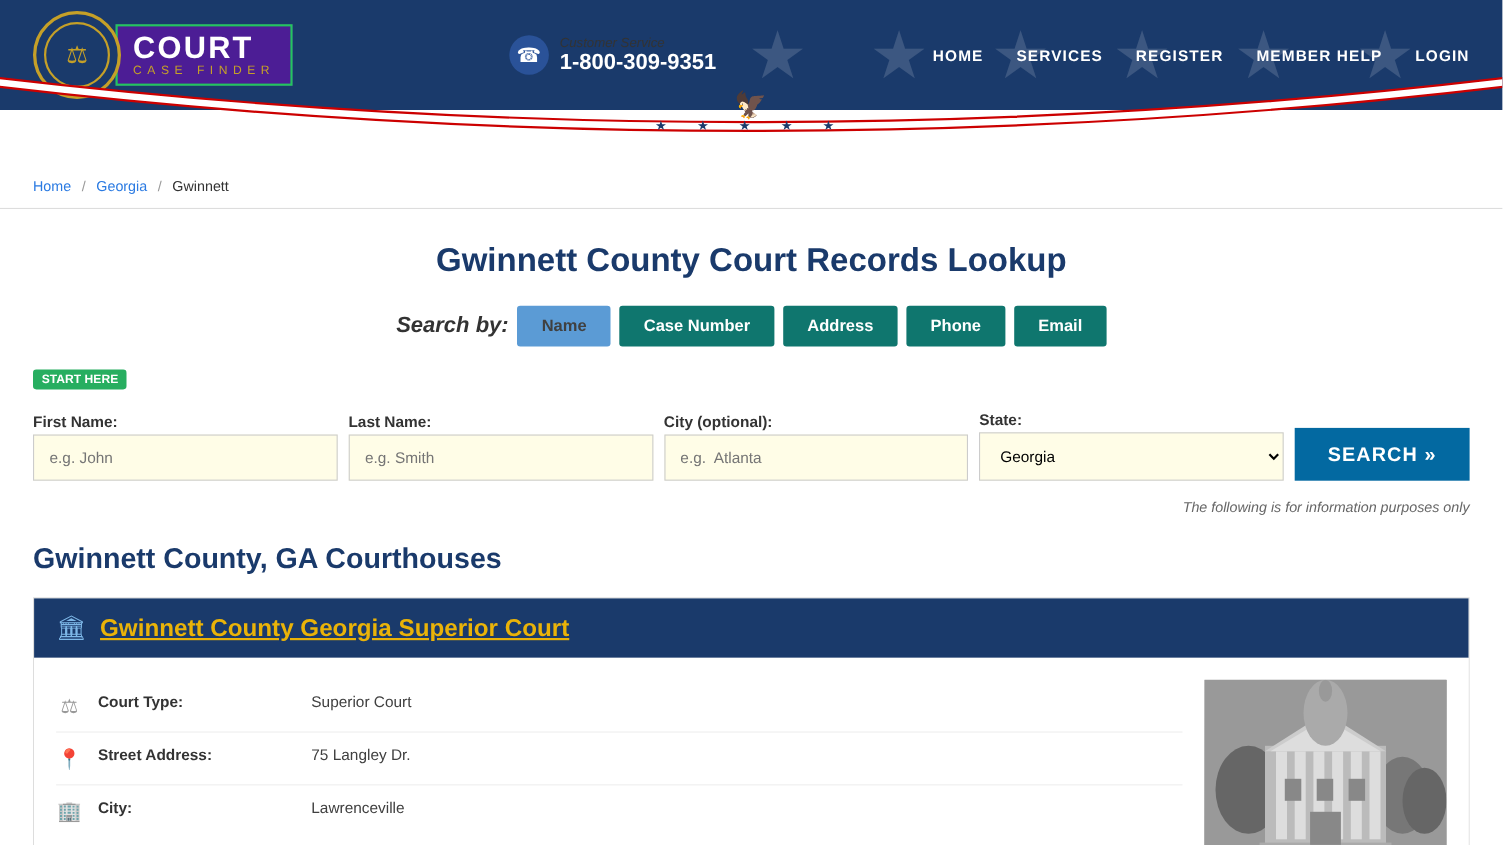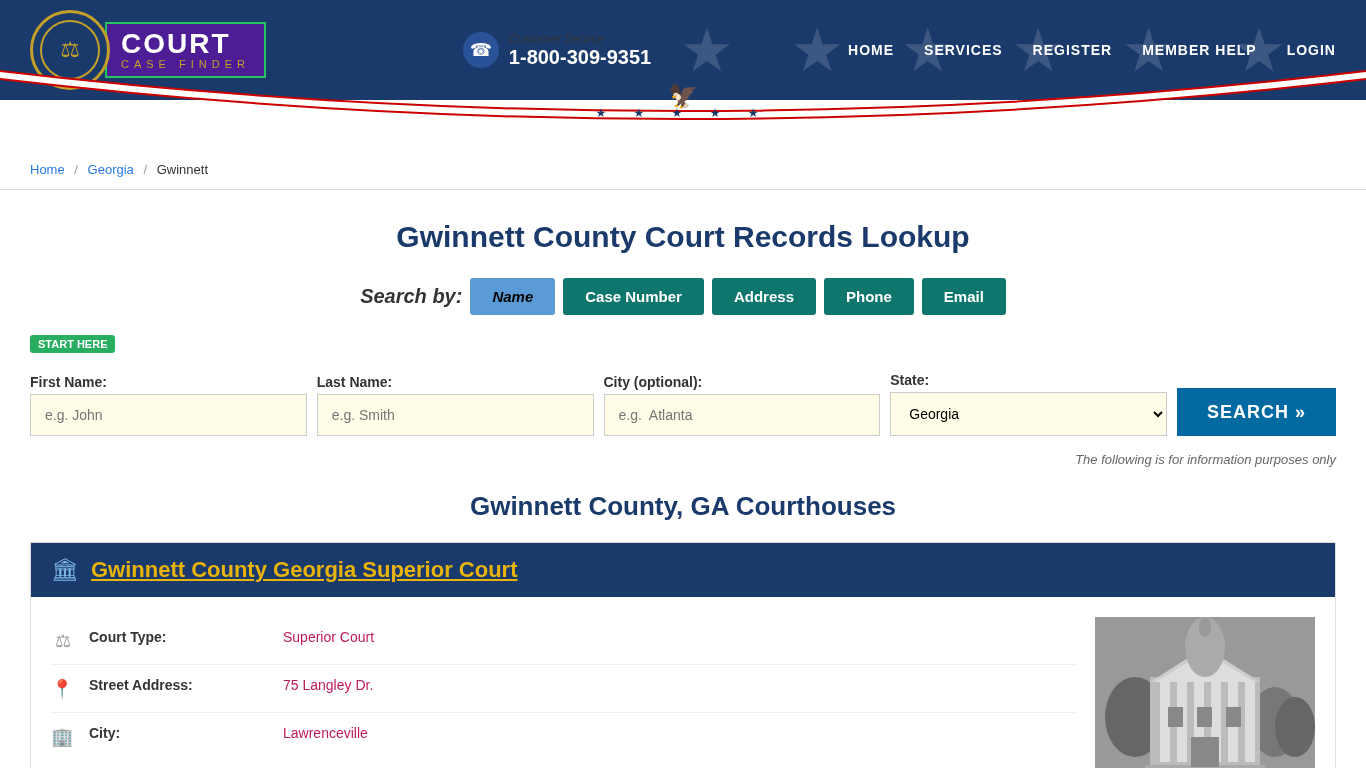--- a/index.html
+++ b/index.html
@@ -193,22 +193,21 @@
     .search-tab {
       padding: 10px 22px;
       font-size: 15px;
       font-weight: bold;
       border: none;
       cursor: pointer;
       border-radius: 3px;
     }
     .search-tab-active {
       background: #5b9bd5;
-      color: #000000;
-      font-style: italic;
+      color: #404040;
     }
     .search-tab-inactive {
       background: #0f766e;
       color: #fff;
     }
 
     
     .start-here {
       display: inline-block;
       background: #27ae60;
@@ -272,21 +271,20 @@
     .info-text {
       text-align: right;
       font-style: italic;
       color: #666;
       font-size: 13px;
       margin: 10px 0 24px 0;
     }
 
     
     .section-title {
-      text-align: center;
       font-size: 26px;
       font-weight: bold;
       color: #1a3a6b;
       margin-bottom: 20px;
     }
 
     .courthouse-card {
       border: 1px solid #ddd;
       margin-bottom: 20px;
     }
@@ -333,21 +331,21 @@
       text-align: center;
       margin-top: 1px;
     }
     .info-field-label {
       font-weight: bold;
       color: #333;
       width: 180px;
       flex-shrink: 0;
     }
     .info-field-value {
-      color: #be185d;
+      color: #404040;
     }
     .courthouse-image-placeholder {
       width: 220px;
       height: 160px;
       background: linear-gradient(135deg, #888 0%, #555 50%, #777 100%);
       flex-shrink: 0;
       display: flex;
       align-items: center;
       justify-content: center;
       overflow: hidden;

